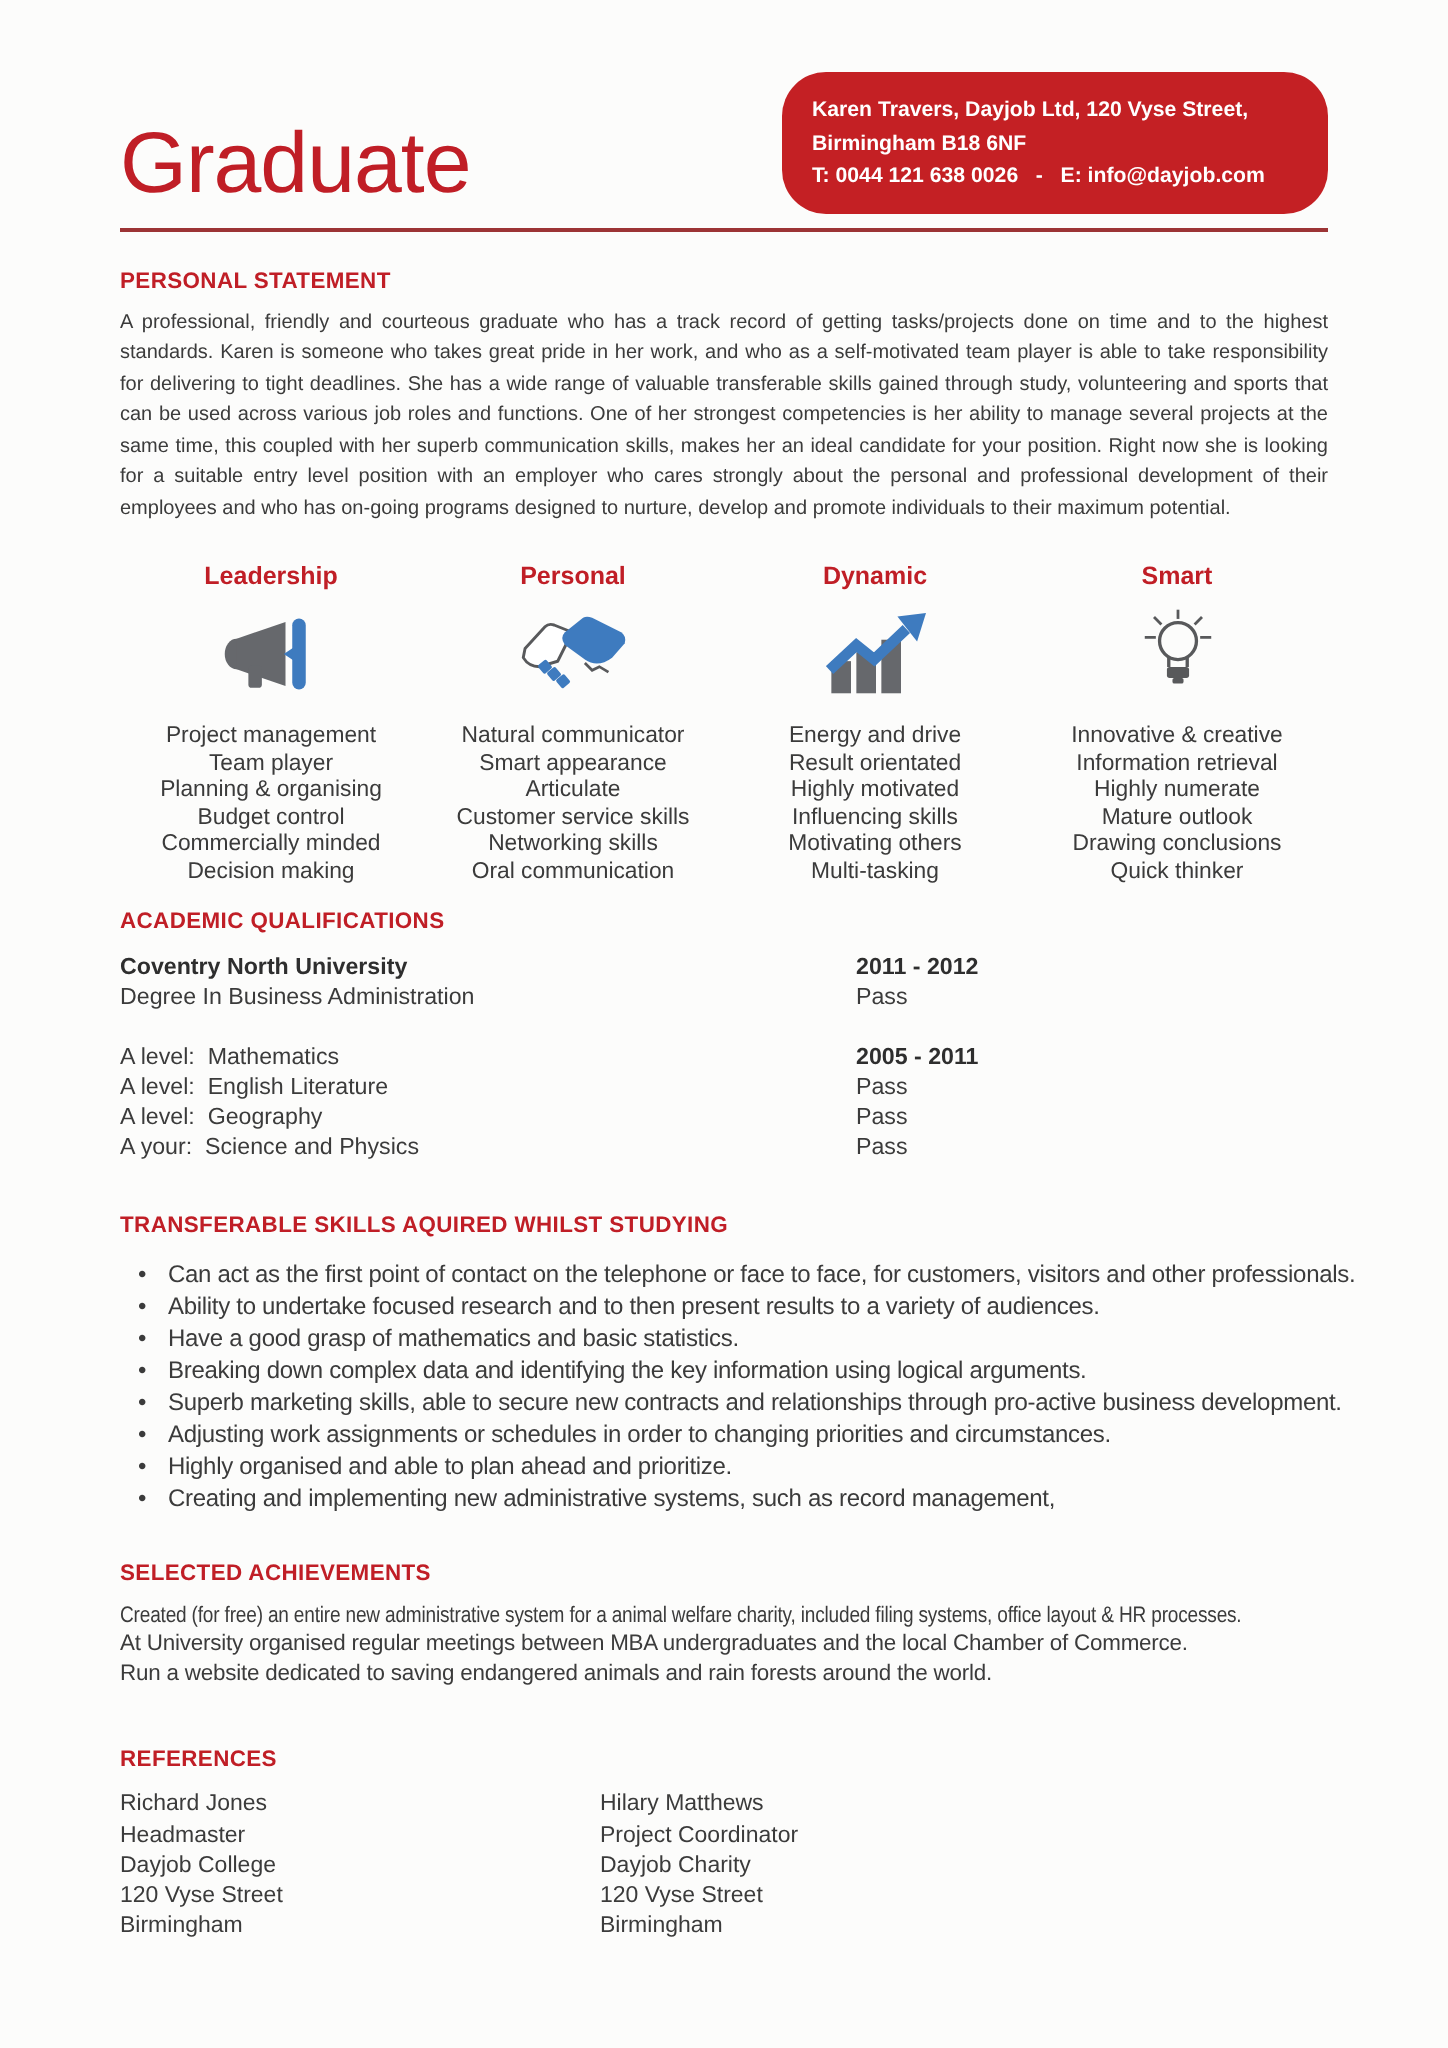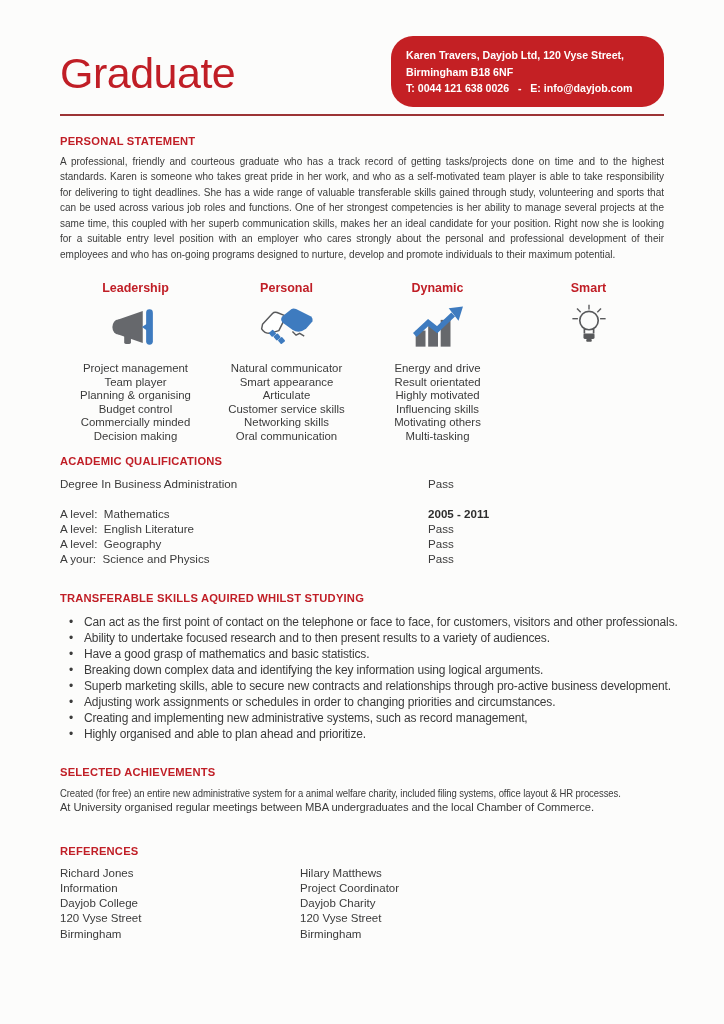--- a/index.html
+++ b/index.html
@@ -4,21 +4,21 @@
 <style>
   * { margin:0; padding:0; box-sizing:border-box; }
   html,body { width:724px; height:1024px; }
   body {
     font-family:"Liberation Sans","DejaVu Sans",sans-serif;
     background:#fcfcfb; color:#3b3b3b; overflow:hidden;
   }
   .page { width:724px; height:1024px; padding:36px 60px 0 60px; }
 
   
-  .header { display:flex; justify-content:space-between; align-items:center; }
+  .header { display:flex; justify-content:space-between; align-items:flex-end; }
   .doc-title { color:#c01e26; font-size:43px; line-height:50px; font-weight:400; letter-spacing:-0.5px; margin-top:4px; }
   .contact-box {
     width:273px; background:#c42024; border-radius:22px;
     padding:11px 15px 10px 15px; color:#fff; font-weight:bold;
     font-size:10.6px; line-height:16.5px;
   }
   .contact-line { white-space:pre-wrap; }
   .rule { height:2px; background:#9c3435; margin-top:7px; }
 
   
@@ -158,25 +158,37 @@
             <line x1="35" y1="6" x2="31" y2="10"></line>
             <line x1="4" y1="17" x2="10" y2="17"></line>
             <line x1="40" y1="17" x2="34" y2="17"></line>
           </g>
           <circle cx="22" cy="19" r="10" fill="none" stroke="#58595b" stroke-width="1.8"></circle>
           <path d="M17 28 L17 33 M27 28 L27 33" stroke="#58595b" stroke-width="1.8" fill="none"></path>
           <rect x="16" y="33" width="12" height="6" rx="1.5" fill="#58595b"></rect>
           <rect x="19" y="39" width="6" height="3" rx="1" fill="#58595b"></rect>
         </svg>
       </div>
+      <div class="m-list">
+        <div>Innovative &amp; creative</div>
+        <div>Information retrieval</div>
+        <div>Highly numerate</div>
+        <div>Mature outlook</div>
+        <div>Drawing conclusions</div>
+        <div>Quick thinker</div>
+      </div>
     </div>
   </div>
 
   <div class="sec-h acad-h">ACADEMIC QUALIFICATIONS</div>
   <div class="acad-rows">
+    <div class="acad-row">
+      <div class="acad-left bold">Coventry North University</div>
+      <div class="acad-right bold">2011 - 2012</div>
+    </div>
     <div class="acad-row">
       <div class="acad-left">Degree In Business Administration</div>
       <div class="acad-right">Pass</div>
     </div>
     <div class="acad-gap"></div>
     <div class="acad-row">
       <div class="acad-left">A level:  Mathematics</div>
       <div class="acad-right bold">2005 - 2011</div>
     </div>
     <div class="acad-row">
@@ -194,35 +206,36 @@
   </div>
 
   <div class="sec-h trans-h">TRANSFERABLE SKILLS AQUIRED WHILST STUDYING</div>
   <ul class="bullets">
     <li>Can act as the first point of contact on the telephone or face to face, for customers, visitors and other professionals.</li>
     <li>Ability to undertake focused research and to then present results to a variety of audiences.</li>
     <li>Have a good grasp of mathematics and basic statistics.</li>
     <li>Breaking down complex data and identifying the key information using logical arguments.</li>
     <li>Superb marketing skills, able to secure new contracts and relationships through pro-active business development.</li>
     <li>Adjusting work assignments or schedules in order to changing priorities and circumstances.</li>
+    <li>Highly organised and able to plan ahead and prioritize.</li>
     <li>Creating and implementing new administrative systems, such as record management,</li>
-    <li>Highly organised and able to plan ahead and prioritize.</li>
   </ul>
 
   <div class="sec-h ach-h">SELECTED ACHIEVEMENTS</div>
   <div class="ach-lines">
     <div class="ach-line fitline">Created (for free) an entire new administrative system for a animal welfare charity, included filing systems, office layout &amp; HR processes.</div>
     <div class="ach-line">At University organised regular meetings between MBA undergraduates and the local Chamber of Commerce.</div>
+    <div class="ach-line">Run a website dedicated to saving endangered animals and rain forests around the world.</div>
   </div>
 
   <div class="sec-h ref-h">REFERENCES</div>
   <div class="ref-cols">
     <div class="ref-col">
       <div class="ref-line">Richard Jones</div>
-      <div class="ref-line">Information</div>
+      <div class="ref-line">Headmaster</div>
       <div class="ref-line">Dayjob College</div>
       <div class="ref-line">120 Vyse Street</div>
       <div class="ref-line">Birmingham</div>
 
     </div>
     <div class="ref-col">
       <div class="ref-line">Hilary Matthews</div>
       <div class="ref-line">Project Coordinator</div>
       <div class="ref-line">Dayjob Charity</div>
       <div class="ref-line">120 Vyse Street</div>

